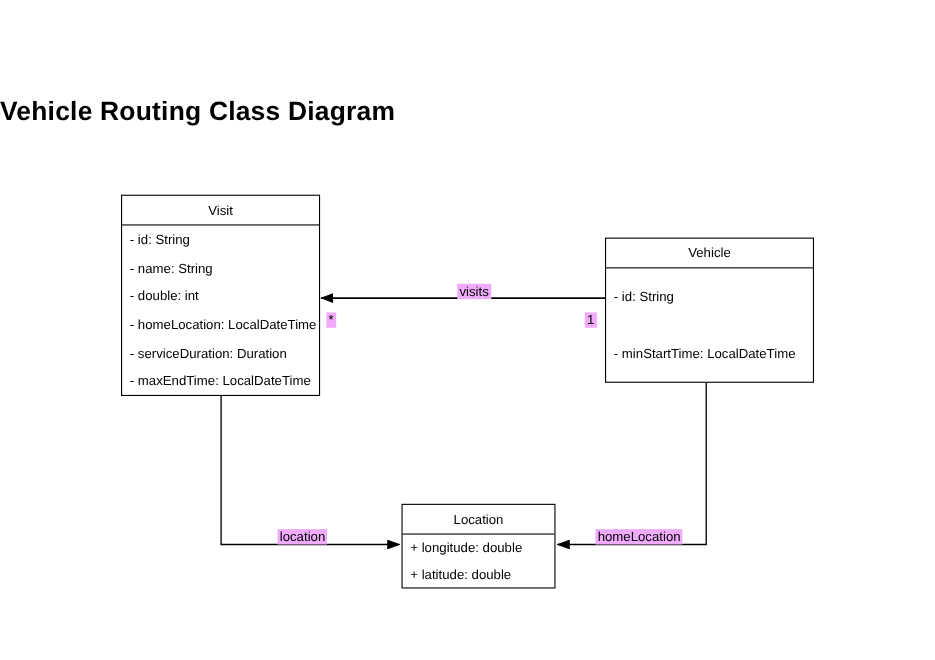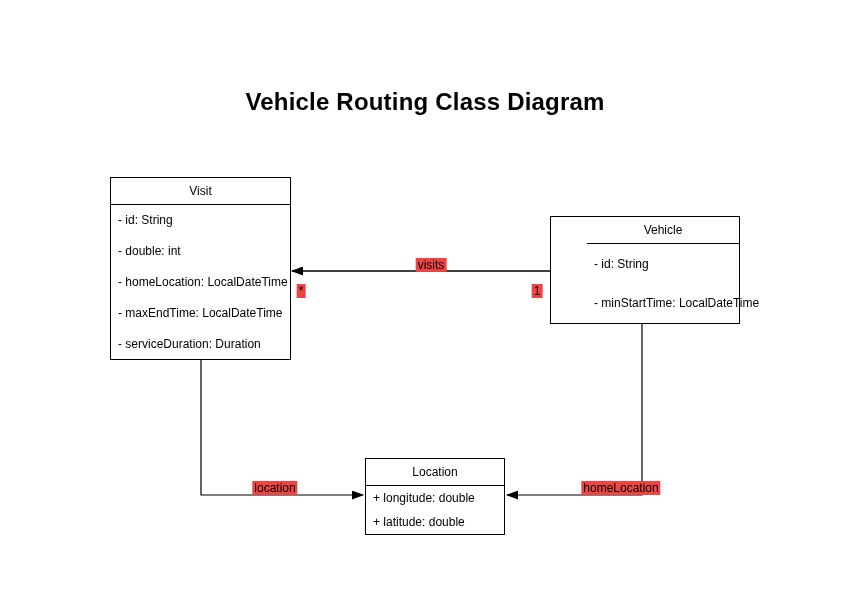--- a/index.html
+++ b/index.html
@@ -14,21 +14,21 @@
     background: #ffffff;
     font-family: "Liberation Sans", sans-serif;
     color: #000000;
     overflow: hidden;
   }
   .diagram-title {
     position: absolute;
     left: 0;
     top: 88px;
     width: 100%;
-    text-align: center;
+    text-align: left;
     font-size: 24px;
     font-weight: bold;
     letter-spacing: 0.2px;
   }
   .connectors {
     position: absolute;
     left: 0;
     top: 0;
   }
   .uml-class {
@@ -54,35 +54,35 @@
   }
   .uml-attr {
     flex: 1 1 0;
     display: flex;
     align-items: center;
     padding-left: 7px;
     font-size: 12px;
     white-space: nowrap;
   }
   #class-visit    { left: 110px; top: 177px; width: 181px; height: 183px; }
-  #class-vehicle  { left: 550px; top: 216px; width: 190px; height: 108px; padding-left: 36px; }
+  #class-vehicle  { left: 550px; top: 216px; width: 190px; height: 132px; }
   #class-location { left: 365px; top: 458px; width: 140px; height: 77px;  }
   .edge-label {
     position: absolute;
     transform: translate(-50%, -50%);
     font-size: 12px;
-    background: #ef4444;
+    background: #f0abfc;
     padding: 0 2px;
     white-space: nowrap;
   }
   #label-visits        { left: 431px; top: 265px; }
   #label-mult-star     { left: 301px; top: 291px; }
   #label-mult-one      { left: 537px; top: 291px; }
   #label-location      { left: 275px; top: 488px; }
-  #label-home-location { left: 581px; top: 488px; margin-left: 40px; }
+  #label-home-location { left: 581px; top: 488px; }
 </style>
 </head>
 <body>
 
 <div class="canvas">
 
   <div class="diagram-title">Vehicle Routing Class Diagram</div>
 
   <svg class="connectors" width="850" height="600">
     <defs>
@@ -97,24 +97,25 @@
 
     <polyline points="642,320 642,495 507,495" fill="none" stroke="#000000" stroke-width="1.2" marker-end="url(#arrow-left)"></polyline>
   </svg>
 
   <div class="uml-class" id="class-visit">
     <div class="uml-header">
       <span>Visit</span>
     </div>
     <div class="uml-body">
       <div class="uml-attr">- id: String</div>
+      <div class="uml-attr">- name: String</div>
       <div class="uml-attr">- double: int</div>
       <div class="uml-attr">- homeLocation: LocalDateTime</div>
+      <div class="uml-attr">- serviceDuration: Duration</div>
       <div class="uml-attr">- maxEndTime: LocalDateTime</div>
-      <div class="uml-attr">- serviceDuration: Duration</div>
     </div>
   </div>
 
   <div class="uml-class" id="class-vehicle">
     <div class="uml-header">
       <span>Vehicle</span>
     </div>
     <div class="uml-body">
       <div class="uml-attr">- id: String</div>
       <div class="uml-attr">- minStartTime: LocalDateTime</div>

